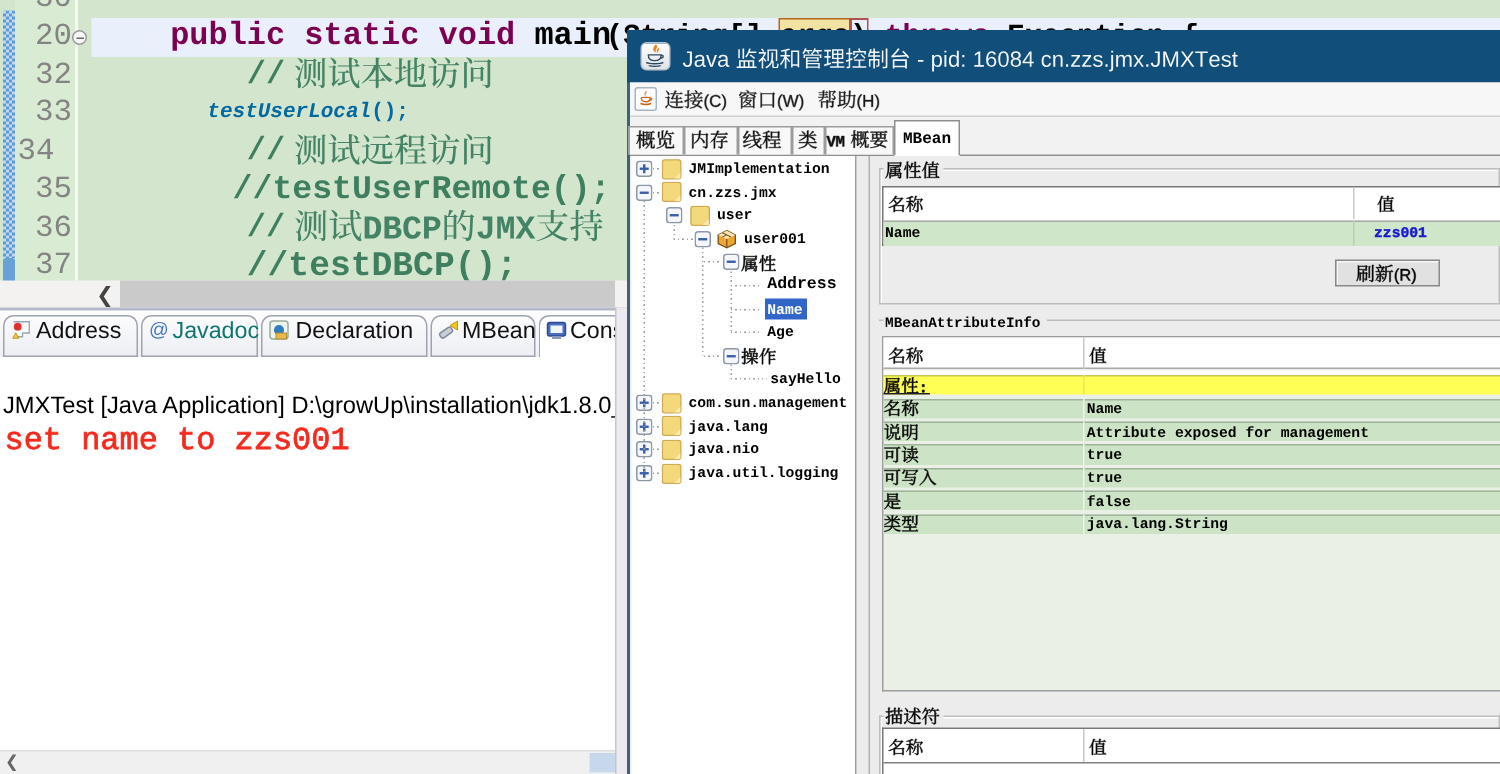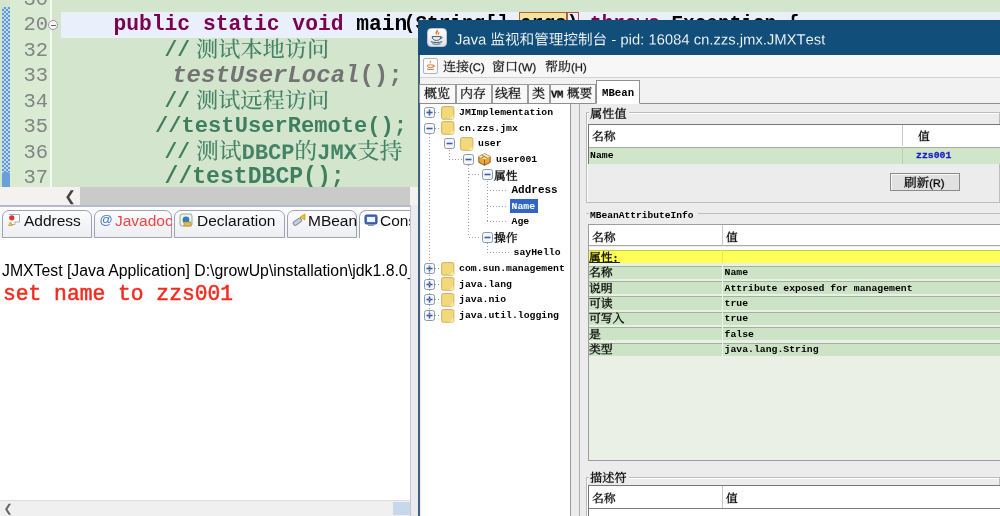--- a/index.html
+++ b/index.html
@@ -9,34 +9,34 @@
 <div class="abs" style="left:0;top:0;width:1000px;height:205px;background:#d3e6cd"></div>
 <div class="abs" style="left:10px;top:0;width:41px;height:187px;background:#d9ebd2"></div>
 <div class="abs" style="left:2px;top:7px;width:8px;height:165px;background:repeating-conic-gradient(#5f9ad8 0% 25%,#c2d8ee 0% 50%) 0 0/4px 4px"></div>
 <div class="abs" style="left:2px;top:172px;width:8px;height:21px;background:#68a0d8;border-radius:2px"></div>
 <div class="abs" style="left:50px;top:0;width:1.5px;height:187px;background:#f4f9f2"></div>
 <div class="abs" style="left:61px;top:12px;width:939px;height:25.5px;background:#e9effb"></div>
 <div class="abs mono" style="left:0;top:-13.5px;width:48px;height:25.5px;line-height:25.5px;font-size:20.5px;color:#848484;text-align:right">30</div>
 <div class="abs mono" style="left:0;top:12px;width:48px;height:25.5px;line-height:25.5px;font-size:20.5px;color:#848484;text-align:right">20</div>
 <div class="abs mono" style="left:0;top:37.5px;width:48px;height:25.5px;line-height:25.5px;font-size:20.5px;color:#848484;text-align:right">32</div>
 <div class="abs mono" style="left:0;top:63px;width:48px;height:25.5px;line-height:25.5px;font-size:20.5px;color:#848484;text-align:right">33</div>
-<div class="abs mono" style="left:0;top:88.5px;width:48px;height:25.5px;line-height:25.5px;font-size:20.5px;color:#848484;text-align:right">34</div>
+<div class="abs mono" style="left:0;top:88.5px;width:48px;height:25.5px;line-height:25.5px;font-size:20.5px;color:#848484;text-align:center">34</div>
 <div class="abs mono" style="left:0;top:114px;width:48px;height:25.5px;line-height:25.5px;font-size:20.5px;color:#848484;text-align:right">35</div>
 <div class="abs mono" style="left:0;top:139.5px;width:48px;height:25.5px;line-height:25.5px;font-size:20.5px;color:#848484;text-align:right">36</div>
 <div class="abs mono" style="left:0;top:165px;width:48px;height:25.5px;line-height:25.5px;font-size:20.5px;color:#848484;text-align:right">37</div>
 <div class="abs" style="left:48px;top:20px;width:10px;height:10px;border:1px solid #9a9a9a;border-radius:50%;background:#f7f7f7">
     <div style="position:absolute;left:2px;top:4px;width:5px;height:1px;background:#666"></div>
   </div>
 <div class="abs mono" style="left:62.3px;top:12px;height:43px;line-height:25.5px;font-size:21.3px;font-weight:bold;white-space:pre;color:#000">    <span style="color:#7b0052">public</span> <span style="color:#7b0052">static</span> <span style="color:#7b0052">void</span> main</div>
 <div class="abs mono" style="left:403.8px;top:12px;height:25.5px;line-height:25.5px;font-size:19.4px;font-weight:bold;white-space:pre;color:#000">(String[] <span style="background:#f3e3a2;box-shadow:0 0 0 1px #b5651d">args</span><span style="box-shadow:0 0 0 1px #b05050">)</span> <span style="color:#7b0052">throws</span> Exception {</div>
 <div class="abs mono" style="left:62.3px;top:37.5px;height:25.5px;line-height:25.5px;font-size:21.3px;font-weight:bold;white-space:pre;color:#000">        <span style="color:#3f7f5f">//</span></div>
 <svg style="position:absolute;left:195.851px;top:38.7px;overflow:visible" width="260" height="24">
     <path d="M12.2 4 9.8 3.5C9.8 12.3 9.9 16.5 5.2 19.4L5.5 19.8C11.4 17.2 11.2 12.7 11.3 4.5C11.9 4.5 12.1 4.3 12.2 4ZM10.9 13.8 10.7 13.9C11.7 15 13 16.8 13.3 18.2C15.1 19.5 16.4 15.8 10.9 13.8ZM6.9 0.2V13.6H7.1C7.9 13.6 8.4 13.2 8.4 13.1V1.6H12.9V13.1H13.1C13.9 13.1 14.4 12.7 14.4 12.6V1.7C14.9 1.7 15.1 1.5 15.3 1.4L13.6 0L12.8 1H8.6ZM21.2 -0 18.8 -0.3V17.4C18.8 17.7 18.7 17.8 18.4 17.8C18 17.8 16.1 17.6 16.1 17.6V18C16.9 18.1 17.4 18.3 17.7 18.6C18 18.9 18.1 19.3 18.1 19.8C20.2 19.6 20.4 18.8 20.4 17.5V0.6C20.9 0.5 21.2 0.3 21.2 -0ZM18.1 2.5 15.9 2.2V14.7H16.2C16.7 14.7 17.3 14.4 17.3 14.2V3.1C17.9 3 18 2.8 18.1 2.5ZM2.1 13.4C1.9 13.4 1.2 13.4 1.2 13.4V13.9C1.6 14 2 14 2.2 14.2C2.7 14.6 2.8 16.4 2.5 18.7C2.6 19.4 2.9 19.8 3.3 19.8C4.2 19.8 4.6 19.2 4.7 18.2C4.8 16.3 4.1 15.3 4 14.3C4 13.7 4.2 13 4.3 12.3C4.5 11.3 5.7 6.4 6.4 3.7L6 3.7C3 12.2 3 12.2 2.7 13C2.5 13.4 2.4 13.4 2.1 13.4ZM1 4.6 0.8 4.8C1.5 5.5 2.4 6.7 2.7 7.6C4.3 8.7 5.7 5.5 1 4.6ZM2.4 -0.4 2.2 -0.3C3.1 0.4 4.1 1.7 4.4 2.7C6.1 3.9 7.4 0.3 2.4 -0.4Z M24.5 -0.6 24.2 -0.4C25.2 0.6 26.3 2.3 26.6 3.7C28.4 4.8 29.7 1.3 24.5 -0.6ZM27.5 6.2C27.9 6.1 28.2 5.9 28.3 5.8L26.7 4.4L25.8 5.3H23L23.2 5.9H25.8V15.7C25.8 16.2 25.7 16.3 24.9 16.7L26.1 18.8C26.3 18.7 26.6 18.4 26.7 17.9C28.3 16.2 29.7 14.5 30.4 13.6L30.2 13.4L27.5 15.3ZM39.2 -0.3 36.6 -0.6C36.6 1.2 36.6 2.9 36.7 4.6H29L29.2 5.3H36.7C37 11.2 37.9 15.9 40.8 18.6C41.5 19.4 42.9 20.2 43.6 19.5C43.9 19.2 43.8 18.7 43.2 17.8L43.6 14.3L43.3 14.2C43 15.2 42.6 16.2 42.4 16.8C42.2 17.2 42.1 17.2 41.8 16.9C39.3 14.8 38.6 10.4 38.5 5.3H43.2C43.5 5.3 43.8 5.1 43.8 4.9C43.2 4.3 42.2 3.5 41.9 3.3C43 3.1 43.3 1 39.8 0L39.6 0.2C40.2 0.9 40.9 2.1 41 3C41.2 3.2 41.5 3.3 41.7 3.3L40.7 4.6H38.5C38.4 3.2 38.4 1.8 38.5 0.4C39 0.3 39.2 0 39.2 -0.3ZM35.3 7.6 34.4 8.8H29.3L29.5 9.5H32.2V15.8C30.8 16.1 29.6 16.4 28.9 16.5L29.9 18.4C30.1 18.4 30.2 18.2 30.3 17.9C33.4 16.6 35.6 15.5 37.2 14.8L37.1 14.5L33.9 15.3V9.5H36.4C36.7 9.5 36.9 9.3 37 9.1C36.3 8.5 35.3 7.6 35.3 7.6Z M62.9 2.6 61.6 4.3H56.4V0.2C57 0.1 57.2 -0.1 57.2 -0.4L54.5 -0.7V4.3H45.9L46.1 4.9H53.3C51.8 9.1 48.8 13.5 45.1 16.4L45.4 16.7C49.5 14.3 52.6 11 54.5 7.1V14.2H49.9L50 14.8H54.5V19.8H54.9C55.6 19.8 56.4 19.4 56.4 19.2V14.8H60.6C60.9 14.8 61.1 14.7 61.2 14.5C60.4 13.7 59.1 12.6 59.1 12.6L58 14.2H56.4V5C57.9 9.9 60.7 13.7 64 15.9C64.3 15.1 64.9 14.5 65.7 14.4L65.8 14.2C62.3 12.5 58.8 9 56.8 4.9H64.6C64.9 4.9 65.1 4.8 65.2 4.6C64.3 3.8 62.9 2.6 62.9 2.6Z M84.6 4.2 81.9 5.2V0.3C82.5 0.2 82.7 -0 82.7 -0.4L80.2 -0.6V5.8L77.5 6.8V2C78.1 1.9 78.3 1.7 78.3 1.4L75.8 1.1V7.5L72.8 8.6L73.3 9.1L75.8 8.1V16.9C75.8 18.6 76.6 19 79 19H82.3C87.1 19 88.1 18.8 88.1 17.8C88.1 17.5 88 17.3 87.3 17L87.2 13.7H86.9C86.6 15.3 86.2 16.5 86 17C85.8 17.2 85.7 17.2 85.3 17.3C84.8 17.4 83.8 17.4 82.4 17.4H79.1C77.8 17.4 77.5 17.1 77.5 16.5V7.5L80.2 6.5V15.7H80.5C81.2 15.7 81.9 15.3 81.9 15.1V5.9L85 4.7C84.9 9.7 84.8 11.7 84.4 12.2C84.2 12.3 84.1 12.4 83.8 12.4C83.4 12.4 82.7 12.3 82.2 12.3V12.6C82.7 12.7 83.1 12.9 83.4 13.2C83.6 13.4 83.6 13.8 83.6 14.4C84.4 14.4 85.1 14.1 85.6 13.6C86.4 12.8 86.6 10.9 86.7 5C87.1 4.9 87.4 4.8 87.5 4.6L85.7 3.1L84.8 4.1ZM67.2 15.3 68.2 17.6C68.5 17.4 68.6 17.2 68.7 16.9C71.5 15.2 73.7 13.6 75.1 12.6L75 12.3L71.8 13.6V6.7H74.6C74.9 6.7 75.1 6.6 75.2 6.4C74.5 5.7 73.4 4.6 73.4 4.6L72.4 6.1H71.8V0.7C72.4 0.6 72.6 0.4 72.6 0.1L70.1 -0.2V6.1H67.5L67.6 6.7H70.1V14.3C68.9 14.8 67.9 15.2 67.2 15.3Z M100.6 -0.6 100.4 -0.5C101.4 0.4 102.4 1.9 102.5 3.1C104.3 4.5 105.8 0.7 100.6 -0.6ZM91.6 -0.6 91.3 -0.4C92.2 0.6 93.3 2.1 93.6 3.3C95.3 4.5 96.7 1 91.6 -0.6ZM94.7 6.2C95.1 6.1 95.4 6 95.5 5.8L93.8 4.5L93 5.3H89.6L89.8 6H93V15.6C93 16.1 92.8 16.2 92.1 16.6L93.3 18.7C93.5 18.6 93.8 18.3 93.9 17.9C95.5 16.2 96.8 14.5 97.5 13.6L97.3 13.4L94.7 15.2ZM108.2 2.3 107.1 3.8H95.8L95.9 4.5H99.6C99.6 10.5 98.9 15.6 94.9 19.6L95.1 19.9C99.3 17.1 100.7 13.3 101.3 8.6H106.2C105.9 13.7 105.5 16.7 104.9 17.3C104.7 17.5 104.5 17.5 104.1 17.5C103.7 17.5 102.3 17.4 101.5 17.3L101.5 17.7C102.3 17.8 103 18.1 103.4 18.4C103.7 18.6 103.7 19.1 103.7 19.6C104.7 19.6 105.6 19.4 106.2 18.8C107.2 17.8 107.7 14.8 107.9 8.9C108.4 8.8 108.7 8.7 108.8 8.5L106.9 6.9L105.9 8H101.3C101.4 6.9 101.5 5.7 101.5 4.5H109.7C110 4.5 110.2 4.4 110.2 4.1C109.5 3.4 108.2 2.3 108.2 2.3Z M115 -0.8 114.8 -0.6C115.8 0.4 116.9 2 117.3 3.2C119.2 4.5 120.5 0.7 115 -0.8ZM116 2.7 113.4 2.4V19.8H113.8C114.4 19.8 115.2 19.4 115.2 19.2V3.3C115.8 3.2 115.9 3 116 2.7ZM119.6 15.2V13.4H124.4V15H124.7C125.3 15 126.1 14.6 126.1 14.5V7.3C126.5 7.2 126.9 7.1 127 6.9L125.1 5.4L124.2 6.4H119.7L117.9 5.6V15.7H118.2C118.9 15.7 119.6 15.3 119.6 15.2ZM124.4 7V12.7H119.6V7ZM128.8 1.5H119.8L120 2.1H129V17.2C129 17.6 128.9 17.7 128.5 17.7C128 17.7 125.4 17.5 125.4 17.5V17.9C126.5 18 127.1 18.2 127.5 18.5C127.8 18.8 128 19.3 128 19.8C130.5 19.6 130.8 18.7 130.8 17.4V2.5C131.2 2.4 131.6 2.2 131.7 2L129.7 0.5Z" fill="#458367"></path>
   </svg>
-<div class="abs mono" style="left:57px;top:63px;height:25.5px;line-height:25.5px;font-size:24px;font-weight:bold;white-space:pre;color:#737373">        <i>testUserLocal</i>();</div>
+<div class="abs mono" style="left:71px;top:63px;height:25.5px;line-height:25.5px;font-size:14px;font-weight:bold;white-space:pre;color:#0369a1">        <i>testUserLocal</i>();</div>
 <div class="abs mono" style="left:62.3px;top:88.5px;height:25.5px;line-height:25.5px;font-size:21.3px;font-weight:bold;white-space:pre;color:#000">        <span style="color:#3f7f5f">//</span></div>
 <svg style="position:absolute;left:195.851px;top:89.7px;overflow:visible" width="260" height="24">
     <path d="M12.2 4 9.8 3.5C9.8 12.3 9.9 16.5 5.2 19.4L5.5 19.8C11.4 17.2 11.2 12.7 11.3 4.5C11.9 4.5 12.1 4.3 12.2 4ZM10.9 13.8 10.7 13.9C11.7 15 13 16.8 13.3 18.2C15.1 19.5 16.4 15.8 10.9 13.8ZM6.9 0.2V13.6H7.1C7.9 13.6 8.4 13.2 8.4 13.1V1.6H12.9V13.1H13.1C13.9 13.1 14.4 12.7 14.4 12.6V1.7C14.9 1.7 15.1 1.5 15.3 1.4L13.6 0L12.8 1H8.6ZM21.2 -0 18.8 -0.3V17.4C18.8 17.7 18.7 17.8 18.4 17.8C18 17.8 16.1 17.6 16.1 17.6V18C16.9 18.1 17.4 18.3 17.7 18.6C18 18.9 18.1 19.3 18.1 19.8C20.2 19.6 20.4 18.8 20.4 17.5V0.6C20.9 0.5 21.2 0.3 21.2 -0ZM18.1 2.5 15.9 2.2V14.7H16.2C16.7 14.7 17.3 14.4 17.3 14.2V3.1C17.9 3 18 2.8 18.1 2.5ZM2.1 13.4C1.9 13.4 1.2 13.4 1.2 13.4V13.9C1.6 14 2 14 2.2 14.2C2.7 14.6 2.8 16.4 2.5 18.7C2.6 19.4 2.9 19.8 3.3 19.8C4.2 19.8 4.6 19.2 4.7 18.2C4.8 16.3 4.1 15.3 4 14.3C4 13.7 4.2 13 4.3 12.3C4.5 11.3 5.7 6.4 6.4 3.7L6 3.7C3 12.2 3 12.2 2.7 13C2.5 13.4 2.4 13.4 2.1 13.4ZM1 4.6 0.8 4.8C1.5 5.5 2.4 6.7 2.7 7.6C4.3 8.7 5.7 5.5 1 4.6ZM2.4 -0.4 2.2 -0.3C3.1 0.4 4.1 1.7 4.4 2.7C6.1 3.9 7.4 0.3 2.4 -0.4Z M24.5 -0.6 24.2 -0.4C25.2 0.6 26.3 2.3 26.6 3.7C28.4 4.8 29.7 1.3 24.5 -0.6ZM27.5 6.2C27.9 6.1 28.2 5.9 28.3 5.8L26.7 4.4L25.8 5.3H23L23.2 5.9H25.8V15.7C25.8 16.2 25.7 16.3 24.9 16.7L26.1 18.8C26.3 18.7 26.6 18.4 26.7 17.9C28.3 16.2 29.7 14.5 30.4 13.6L30.2 13.4L27.5 15.3ZM39.2 -0.3 36.6 -0.6C36.6 1.2 36.6 2.9 36.7 4.6H29L29.2 5.3H36.7C37 11.2 37.9 15.9 40.8 18.6C41.5 19.4 42.9 20.2 43.6 19.5C43.9 19.2 43.8 18.7 43.2 17.8L43.6 14.3L43.3 14.2C43 15.2 42.6 16.2 42.4 16.8C42.2 17.2 42.1 17.2 41.8 16.9C39.3 14.8 38.6 10.4 38.5 5.3H43.2C43.5 5.3 43.8 5.1 43.8 4.9C43.2 4.3 42.2 3.5 41.9 3.3C43 3.1 43.3 1 39.8 0L39.6 0.2C40.2 0.9 40.9 2.1 41 3C41.2 3.2 41.5 3.3 41.7 3.3L40.7 4.6H38.5C38.4 3.2 38.4 1.8 38.5 0.4C39 0.3 39.2 0 39.2 -0.3ZM35.3 7.6 34.4 8.8H29.3L29.5 9.5H32.2V15.8C30.8 16.1 29.6 16.4 28.9 16.5L29.9 18.4C30.1 18.4 30.2 18.2 30.3 17.9C33.4 16.6 35.6 15.5 37.2 14.8L37.1 14.5L33.9 15.3V9.5H36.4C36.7 9.5 36.9 9.3 37 9.1C36.3 8.5 35.3 7.6 35.3 7.6Z M61.9 -0.4 60.7 1.2H52.5L52.6 1.8H63.5C63.8 1.8 64 1.7 64.1 1.5C63.3 0.7 61.9 -0.4 61.9 -0.4ZM46.4 -0.3 46.2 -0.1C47.1 1.1 48.3 3 48.6 4.5C50.4 5.8 51.8 2.2 46.4 -0.3ZM63.5 4.5 62.3 6H50.9L51.1 6.7H54.8C54.7 10.6 54.3 13.5 51.3 16L51.5 16.3C55.5 14.2 56.4 11.2 56.6 6.7H59V14.1C59 15.3 59.3 15.7 60.9 15.7H62.5C65.1 15.7 65.8 15.4 65.8 14.6C65.8 14.3 65.6 14.1 65.2 13.9L65.1 11H64.8C64.5 12.2 64.3 13.5 64.1 13.8C64 14 63.9 14 63.8 14.1C63.6 14.1 63.1 14.1 62.6 14.1H61.4C60.8 14.1 60.8 14 60.8 13.7V6.7H65C65.4 6.7 65.6 6.5 65.6 6.3C64.8 5.5 63.5 4.5 63.5 4.5ZM48 15.4C47.1 16.1 45.9 17.1 45 17.7L46.5 19.7C46.7 19.5 46.7 19.4 46.7 19.2C47.3 18.1 48.3 16.6 48.7 15.8C48.9 15.5 49.1 15.4 49.4 15.8C51.5 18.4 53.6 19.3 58 19.3C60.3 19.3 62.5 19.3 64.4 19.3C64.6 18.5 65 17.9 65.8 17.7V17.4C63.2 17.6 61.1 17.6 58.6 17.6C54.2 17.6 51.7 17.2 49.8 15.1L49.6 15V7.9C50.2 7.9 50.5 7.7 50.6 7.5L48.6 5.8L47.6 7.1H45.1L45.2 7.7H48Z M74.3 18.4 74.5 19H87.8C88.1 19 88.3 18.9 88.4 18.7C87.6 17.9 86.3 16.9 86.3 16.9L85.2 18.4H82.2V14.4H86.8C87.1 14.4 87.3 14.3 87.4 14.1C86.6 13.4 85.4 12.4 85.4 12.4L84.4 13.8H82.2V10.3H87.1C87.4 10.3 87.7 10.2 87.7 9.9C87 9.3 85.7 8.3 85.7 8.3L84.6 9.7H75.7L75.8 10.3H80.4V13.8H75.8L76 14.4H80.4V18.4ZM76.6 1V8.1H76.9C77.6 8.1 78.3 7.7 78.3 7.6V6.9H84.5V7.8H84.8C85.4 7.8 86.2 7.4 86.2 7.3V1.9C86.7 1.8 87 1.6 87.1 1.4L85.2 -0L84.3 1H78.4L76.6 0.2ZM78.3 6.2V1.6H84.5V6.2ZM73.9 -0.6C72.5 0.3 69.7 1.7 67.4 2.4L67.5 2.8C68.6 2.6 69.8 2.4 71 2.2V5.9H67.4L67.6 6.6H70.7C70 9.6 68.9 12.6 67.2 15L67.5 15.2C68.9 14 70.1 12.4 71 10.8V19.8H71.3C72.1 19.8 72.7 19.4 72.7 19.2V8.5C73.4 9.3 74.1 10.5 74.3 11.5C75.7 12.6 77.2 9.6 72.7 7.9V6.6H75.6C75.9 6.6 76.1 6.5 76.2 6.2C75.5 5.5 74.4 4.6 74.4 4.6L73.4 5.9H72.7V1.8C73.5 1.6 74.2 1.4 74.8 1.2C75.4 1.3 75.8 1.3 76 1.1Z M100.6 -0.6 100.4 -0.5C101.4 0.4 102.4 1.9 102.5 3.1C104.3 4.5 105.8 0.7 100.6 -0.6ZM91.6 -0.6 91.3 -0.4C92.2 0.6 93.3 2.1 93.6 3.3C95.3 4.5 96.7 1 91.6 -0.6ZM94.7 6.2C95.1 6.1 95.4 6 95.5 5.8L93.8 4.5L93 5.3H89.6L89.8 6H93V15.6C93 16.1 92.8 16.2 92.1 16.6L93.3 18.7C93.5 18.6 93.8 18.3 93.9 17.9C95.5 16.2 96.8 14.5 97.5 13.6L97.3 13.4L94.7 15.2ZM108.2 2.3 107.1 3.8H95.8L95.9 4.5H99.6C99.6 10.5 98.9 15.6 94.9 19.6L95.1 19.9C99.3 17.1 100.7 13.3 101.3 8.6H106.2C105.9 13.7 105.5 16.7 104.9 17.3C104.7 17.5 104.5 17.5 104.1 17.5C103.7 17.5 102.3 17.4 101.5 17.3L101.5 17.7C102.3 17.8 103 18.1 103.4 18.4C103.7 18.6 103.7 19.1 103.7 19.6C104.7 19.6 105.6 19.4 106.2 18.8C107.2 17.8 107.7 14.8 107.9 8.9C108.4 8.8 108.7 8.7 108.8 8.5L106.9 6.9L105.9 8H101.3C101.4 6.9 101.5 5.7 101.5 4.5H109.7C110 4.5 110.2 4.4 110.2 4.1C109.5 3.4 108.2 2.3 108.2 2.3Z M115 -0.8 114.8 -0.6C115.8 0.4 116.9 2 117.3 3.2C119.2 4.5 120.5 0.7 115 -0.8ZM116 2.7 113.4 2.4V19.8H113.8C114.4 19.8 115.2 19.4 115.2 19.2V3.3C115.8 3.2 115.9 3 116 2.7ZM119.6 15.2V13.4H124.4V15H124.7C125.3 15 126.1 14.6 126.1 14.5V7.3C126.5 7.2 126.9 7.1 127 6.9L125.1 5.4L124.2 6.4H119.7L117.9 5.6V15.7H118.2C118.9 15.7 119.6 15.3 119.6 15.2ZM124.4 7V12.7H119.6V7ZM128.8 1.5H119.8L120 2.1H129V17.2C129 17.6 128.9 17.7 128.5 17.7C128 17.7 125.4 17.5 125.4 17.5V17.9C126.5 18 127.1 18.2 127.5 18.5C127.8 18.8 128 19.3 128 19.8C130.5 19.6 130.8 18.7 130.8 17.4V2.5C131.2 2.4 131.6 2.2 131.7 2L129.7 0.5Z" fill="#458367"></path>
   </svg>
 <div class="abs mono" style="left:49px;top:114px;height:25.5px;line-height:25.5px;font-size:22.1px;font-weight:bold;white-space:pre;color:#000">        <span style="color:#3f7f5f">//testUserRemote();</span></div>
 <div class="abs mono" style="left:62.3px;top:139.5px;height:25.5px;line-height:25.5px;font-size:21.3px;font-weight:bold;white-space:pre;color:#000">        <span style="color:#3f7f5f">//</span></div>
 <svg style="position:absolute;left:195.851px;top:140.7px;overflow:visible" width="260" height="24">
     <path d="M12.5 3.7 10.1 3.1C10.1 12.2 10.2 16.5 5.4 19.5L5.7 19.9C11.7 17.2 11.5 12.5 11.7 4.2C12.2 4.2 12.4 3.9 12.5 3.7ZM11.2 13.6 11 13.8C12.1 14.9 13.3 16.7 13.7 18.2C15.5 19.5 16.8 15.7 11.2 13.6ZM7.1 -0.2V13.4H7.3C8.1 13.4 8.6 13.1 8.6 13V1.2H13.2V12.9H13.5C14.2 12.9 14.8 12.6 14.8 12.5V1.3C15.3 1.2 15.5 1.1 15.7 0.9L14 -0.5L13.2 0.5H8.9ZM21.8 -0.5 19.4 -0.8V17.4C19.4 17.7 19.2 17.8 18.9 17.8C18.5 17.8 16.5 17.6 16.5 17.6V18C17.4 18.1 17.9 18.3 18.2 18.6C18.5 18.9 18.6 19.3 18.6 19.8C20.7 19.6 20.9 18.8 20.9 17.5V0.1C21.5 0.1 21.7 -0.1 21.8 -0.5ZM18.6 2.1 16.4 1.8V14.6H16.6C17.2 14.6 17.8 14.3 17.8 14.1V2.7C18.4 2.6 18.5 2.4 18.6 2.1ZM2.2 13.3C1.9 13.3 1.2 13.3 1.2 13.3V13.8C1.7 13.9 2 13.9 2.3 14.1C2.8 14.5 2.9 16.4 2.6 18.7C2.6 19.5 3 19.9 3.4 19.9C4.3 19.9 4.8 19.2 4.8 18.2C4.9 16.3 4.2 15.3 4.1 14.2C4.1 13.6 4.3 12.9 4.4 12.2C4.6 11.1 5.9 6.1 6.5 3.3L6.1 3.3C3.1 12 3.1 12 2.7 12.8C2.5 13.3 2.4 13.3 2.2 13.3ZM1 4.3 0.8 4.4C1.6 5.1 2.5 6.3 2.7 7.4C4.4 8.5 5.8 5.1 1 4.3ZM2.5 -0.9 2.3 -0.8C3.1 -0 4.2 1.2 4.5 2.3C6.3 3.5 7.6 -0.1 2.5 -0.9Z M25.1 -1.1 24.9 -0.9C25.8 0.2 27 1.9 27.4 3.3C29.2 4.5 30.5 0.8 25.1 -1.1ZM28.2 5.9C28.7 5.8 29 5.6 29.1 5.5L27.4 4L26.5 4.9H23.6L23.8 5.6H26.5V15.7C26.5 16.1 26.4 16.3 25.6 16.7L26.8 18.8C27 18.7 27.3 18.4 27.5 17.9C29.1 16.1 30.5 14.4 31.2 13.5L31 13.3L28.2 15.3ZM40.3 -0.8 37.6 -1.1C37.6 0.8 37.6 2.5 37.7 4.2H29.8L30 4.9H37.7C38 11 38.9 15.9 41.9 18.7C42.7 19.5 44.1 20.2 44.8 19.5C45.1 19.3 45 18.8 44.4 17.7L44.8 14.2L44.5 14.1C44.2 15.1 43.8 16.2 43.5 16.7C43.3 17.2 43.2 17.2 42.9 16.9C40.4 14.7 39.6 10.2 39.5 4.9H44.4C44.7 4.9 44.9 4.8 45 4.5C44.3 3.9 43.3 3.1 43 2.9C44.1 2.7 44.5 0.6 40.9 -0.5L40.7 -0.3C41.3 0.4 42 1.6 42.1 2.6C42.4 2.8 42.6 2.9 42.9 2.9L41.8 4.2H39.5C39.4 2.8 39.5 1.4 39.5 -0.1C40.1 -0.2 40.3 -0.5 40.3 -0.8ZM36.3 7.3 35.3 8.6H30.1L30.3 9.2H33.1V15.7C31.6 16.1 30.4 16.4 29.6 16.5L30.7 18.5C30.9 18.4 31.1 18.2 31.1 17.9C34.3 16.6 36.6 15.5 38.2 14.7L38.1 14.4L34.8 15.2V9.2H37.4C37.7 9.2 37.9 9.1 38 8.9C37.3 8.2 36.3 7.3 36.3 7.3Z M58.1 10.6Q58.1 14.2 56.4 16.1Q54.7 18 51.6 18H47.1V3.4H51Q54.5 3.4 56.3 5.2Q58.1 6.9 58.1 10.6ZM54.8 10.6Q54.8 8.1 53.9 7Q53 5.8 50.9 5.8H50.3V15.5H51.4Q54.8 15.5 54.8 10.6Z M71.7 13.8Q71.7 15.8 70.3 16.9Q69 18 66.6 18H60.3V3.4H66Q68.3 3.4 69.6 4.3Q70.8 5.3 70.8 7.1Q70.8 8.3 70.1 9.1Q69.3 10 67.9 10.3Q69.7 10.5 70.7 11.4Q71.7 12.3 71.7 13.8ZM67.6 7.5Q67.6 5.8 65.7 5.8H63.5V9.2H65.8Q67.6 9.2 67.6 7.5ZM68.4 13.6Q68.4 12.6 67.9 12.1Q67.3 11.6 66.2 11.6H63.5V15.6H66.3Q68.4 15.6 68.4 13.6Z M76.1 10.6Q76.1 13.1 76.9 14.4Q77.6 15.7 79.1 15.7Q80.9 15.7 81.7 13.1L84.7 13.6Q83.3 18.2 79.1 18.2Q76.1 18.2 74.5 16.3Q72.9 14.3 72.9 10.6Q72.9 3.1 79 3.1Q81 3.1 82.4 4.2Q83.8 5.3 84.4 7.4L81.5 8.1Q81.1 6.9 80.5 6.3Q79.9 5.7 79.1 5.7Q76.1 5.7 76.1 10.6Z M97.6 8Q97.6 9.4 96.9 10.5Q96.3 11.6 95 12.2Q93.8 12.8 92 12.8H89.9V18H86.7V3.4H91.9Q94.7 3.4 96.1 4.6Q97.6 5.7 97.6 8ZM94.4 8Q94.4 6.9 93.6 6.4Q92.9 5.9 91.5 5.9H89.9V10.4H91.6Q93 10.4 93.7 9.8Q94.4 9.2 94.4 8Z M110.7 7.6 110.5 7.8C111.6 9 112.8 10.9 113 12.5C114.9 14 116.6 9.9 110.7 7.6ZM106.3 -0.5 103.5 -1.2C103.3 0.1 103 1.8 102.7 3H102.2L100.3 2.1V19.1H100.7C101.4 19.1 102 18.7 102 18.5V16.7H106.4V18.4H106.7C107.3 18.4 108.2 18 108.2 17.8V3.9C108.7 3.8 109 3.7 109.2 3.5L107.2 1.9L106.2 3H103.6C104.2 2.1 104.9 0.9 105.4 0C105.9 0 106.2 -0.1 106.3 -0.5ZM106.4 3.6V9.3H102V3.6ZM102 10H106.4V16H102ZM114.7 -0.4 112 -1.2C111.3 2.4 109.9 5.9 108.5 8.2L108.8 8.4C110.1 7.1 111.3 5.5 112.3 3.6H117.5C117.3 11.4 117 16.4 116.2 17.2C115.9 17.5 115.8 17.5 115.3 17.5C114.8 17.5 113.1 17.4 112.1 17.3L112.1 17.7C113 17.8 114 18.1 114.4 18.4C114.7 18.7 114.8 19.2 114.8 19.8C116 19.8 117 19.5 117.7 18.7C118.8 17.4 119.1 12.5 119.3 3.9C119.8 3.8 120.1 3.7 120.3 3.5L118.3 1.8L117.3 2.9H112.7C113.1 2 113.5 1.1 113.8 0.1C114.4 0.1 114.6 -0.1 114.7 -0.4Z M127.3 18.2Q125.2 18.2 123.9 17Q122.6 15.9 122.3 13.6L125.5 13.2Q125.7 14.5 126.2 15.1Q126.7 15.7 127.3 15.7Q128.1 15.7 128.6 15.1Q129.1 14.4 129.1 13.2V5.9H125.8V3.4H132.2V13.2Q132.2 15.5 130.9 16.9Q129.6 18.2 127.3 18.2Z M144.2 18V8.6Q144.2 7.5 144.4 5.3Q143.8 8.5 143.6 9L142.3 14.1H139.9L138.5 9Q138.2 7.9 137.7 5.3L137.8 6.4Q137.9 7.6 137.9 8.6V18H135.5V3.4H139.2L140.7 8.8Q140.9 9.3 141.1 11.3Q141.3 9.6 141.5 8.8L143 3.4H146.6V18Z M157.6 18 154.3 12.7 151 18H147.6L152.6 10.3L148 3.4H151.4L154.3 8L157.1 3.4H160.5L155.8 10.3L160.9 18Z M176.6 7.9C175.6 10 174.2 11.9 172.4 13.6C170.4 12.1 168.8 10.2 167.7 7.9ZM162.1 2.6 162.3 3.3H171.2V7.3H163.6L163.8 7.9H167.3C168.2 10.5 169.6 12.7 171.3 14.5C168.7 16.6 165.5 18.3 161.7 19.5L161.8 19.8C166.1 18.9 169.6 17.5 172.4 15.5C174.8 17.5 177.7 18.9 181 19.8C181.3 18.9 182 18.3 182.8 18.2L182.8 18C179.5 17.3 176.3 16.2 173.7 14.5C175.8 12.7 177.5 10.7 178.7 8.3C179.3 8.3 179.6 8.2 179.7 8L177.8 6.2L176.6 7.3H173.1V3.3H181.8C182.1 3.3 182.4 3.2 182.4 2.9C181.5 2.1 180.1 1 180.1 1L178.8 2.6H173.1V-0.3C173.7 -0.4 173.9 -0.6 173.9 -0.9L171.2 -1.2V2.6Z M193.8 12.1 193.6 12.3C194.5 13.1 195.6 14.6 195.8 15.9C197.8 17.2 199.3 13.3 193.8 12.1ZM197.6 -1.1V2.5H193.1L193.3 3.2H197.6V6.6H191.7L191.9 7.2H205.2C205.5 7.2 205.7 7.1 205.8 6.9C204.9 6.1 203.6 5 203.6 5L202.4 6.6H199.4V3.2H204.1C204.4 3.2 204.6 3 204.6 2.8C203.9 2 202.5 1 202.5 1L201.4 2.5H199.4V-0.1C200 -0.3 200.2 -0.5 200.3 -0.8ZM200.2 7.9V10.5H191.9L192.1 11.1H200.2V17.3C200.2 17.6 200.1 17.7 199.6 17.7C199.1 17.7 196.4 17.6 196.4 17.6V17.9C197.6 18.1 198.2 18.3 198.6 18.6C199 18.9 199.1 19.3 199.2 19.9C201.7 19.6 202 18.8 202 17.4V11.1H205.1C205.4 11.1 205.6 11 205.7 10.8C205 10 203.8 9 203.8 9L202.8 10.5H202V8.7C202.5 8.7 202.7 8.5 202.8 8.2ZM184.1 10.5 185 12.8C185.2 12.7 185.4 12.5 185.5 12.2L187.8 11.1V17.3C187.8 17.6 187.7 17.7 187.3 17.7C186.9 17.7 184.9 17.6 184.9 17.6V17.9C185.8 18 186.3 18.2 186.6 18.5C186.9 18.8 187 19.3 187.1 19.8C189.3 19.6 189.5 18.8 189.5 17.4V10.2L193.3 8.2L193.2 7.9L189.5 9V4.8H192.7C193.1 4.8 193.3 4.6 193.4 4.4C192.7 3.6 191.5 2.6 191.5 2.6L190.5 4.1H189.5V-0.3C190.1 -0.4 190.3 -0.6 190.4 -0.9L187.8 -1.2V4.1H184.5L184.6 4.8H187.8V9.5C186.2 10 184.9 10.4 184.1 10.5Z" fill="#458367"></path>
   </svg>
 <div class="abs mono" style="left:53.66px;top:165px;height:25.5px;line-height:25.5px;font-size:23.1px;font-weight:bold;white-space:pre;color:#000">        <span style="color:#3f7f5f">//testDBCP();</span></div>
@@ -50,21 +50,21 @@
 <div class="abs" style="left:7px;top:213px;width:14px;height:14px"><svg width="14" height="14">
       <path d="M2 1.5 L12.5 1.5 L12.5 9 L8 9 L8 11.5 L4.5 11.5" fill="#fdfdfd" stroke="#9aa4b8" stroke-width="0.9"></path>
       <circle cx="4.8" cy="4.8" r="2.6" fill="#e03030"></circle>
       <path d="M1.5 12.5 L3.5 8.8 L5.5 12.5 Z" fill="#f5c842" stroke="#b89010" stroke-width="0.6"></path>
     </svg></div>
 <div class="abs" style="left:24px;top:212px;font-size:15.5px;color:#111;white-space:nowrap">Address</div>
 <div class="abs" style="left:94px;top:210px;width:78px;height:28px;background:linear-gradient(#fcfcfd,#eceef3);border:1px solid #9fa3b0;border-radius:7px 7px 0 0"></div>
 <div class="abs" style="left:99px;top:213px;width:14px;height:14px"><svg width="14" height="14">
       <text x="7" y="11" font-size="13" fill="#4477cc" text-anchor="middle" font-family="Liberation Sans">@</text>
     </svg></div>
-<div class="abs" style="left:115px;top:212px;font-size:15.5px;color:#ef4444;white-space:nowrap">Javadoc</div>
+<div class="abs" style="left:115px;top:212px;font-size:15.5px;color:#0f766e;white-space:nowrap">Javadoc</div>
 <div class="abs" style="left:174px;top:210px;width:111px;height:28px;background:linear-gradient(#fcfcfd,#eceef3);border:1px solid #9fa3b0;border-radius:7px 7px 0 0"></div>
 <div class="abs" style="left:179px;top:213px;width:14px;height:14px"><svg width="14" height="14">
       <rect x="1" y="1" width="12" height="12" rx="2" fill="#eef3ee" stroke="#99aa99"></rect>
       <circle cx="7" cy="7" r="3.4" fill="#2f7fbf"></circle>
       <rect x="5" y="9" width="7" height="4" fill="#e8b84a" stroke="#aa8830" stroke-width="0.6"></rect>
     </svg></div>
 <div class="abs" style="left:197px;top:212px;font-size:15.5px;color:#111;white-space:nowrap">Declaration</div>
 <div class="abs" style="left:287px;top:210px;width:70px;height:28px;background:linear-gradient(#fcfcfd,#eceef3);border:1px solid #9fa3b0;border-radius:7px 7px 0 0"></div>
 <div class="abs" style="left:292px;top:213px;width:14px;height:14px"><svg width="14" height="14">
       <rect x="1" y="7" width="9" height="4" rx="1.5" fill="#c9cdd6" stroke="#7f8899" transform="rotate(-35 5 9)"></rect>

